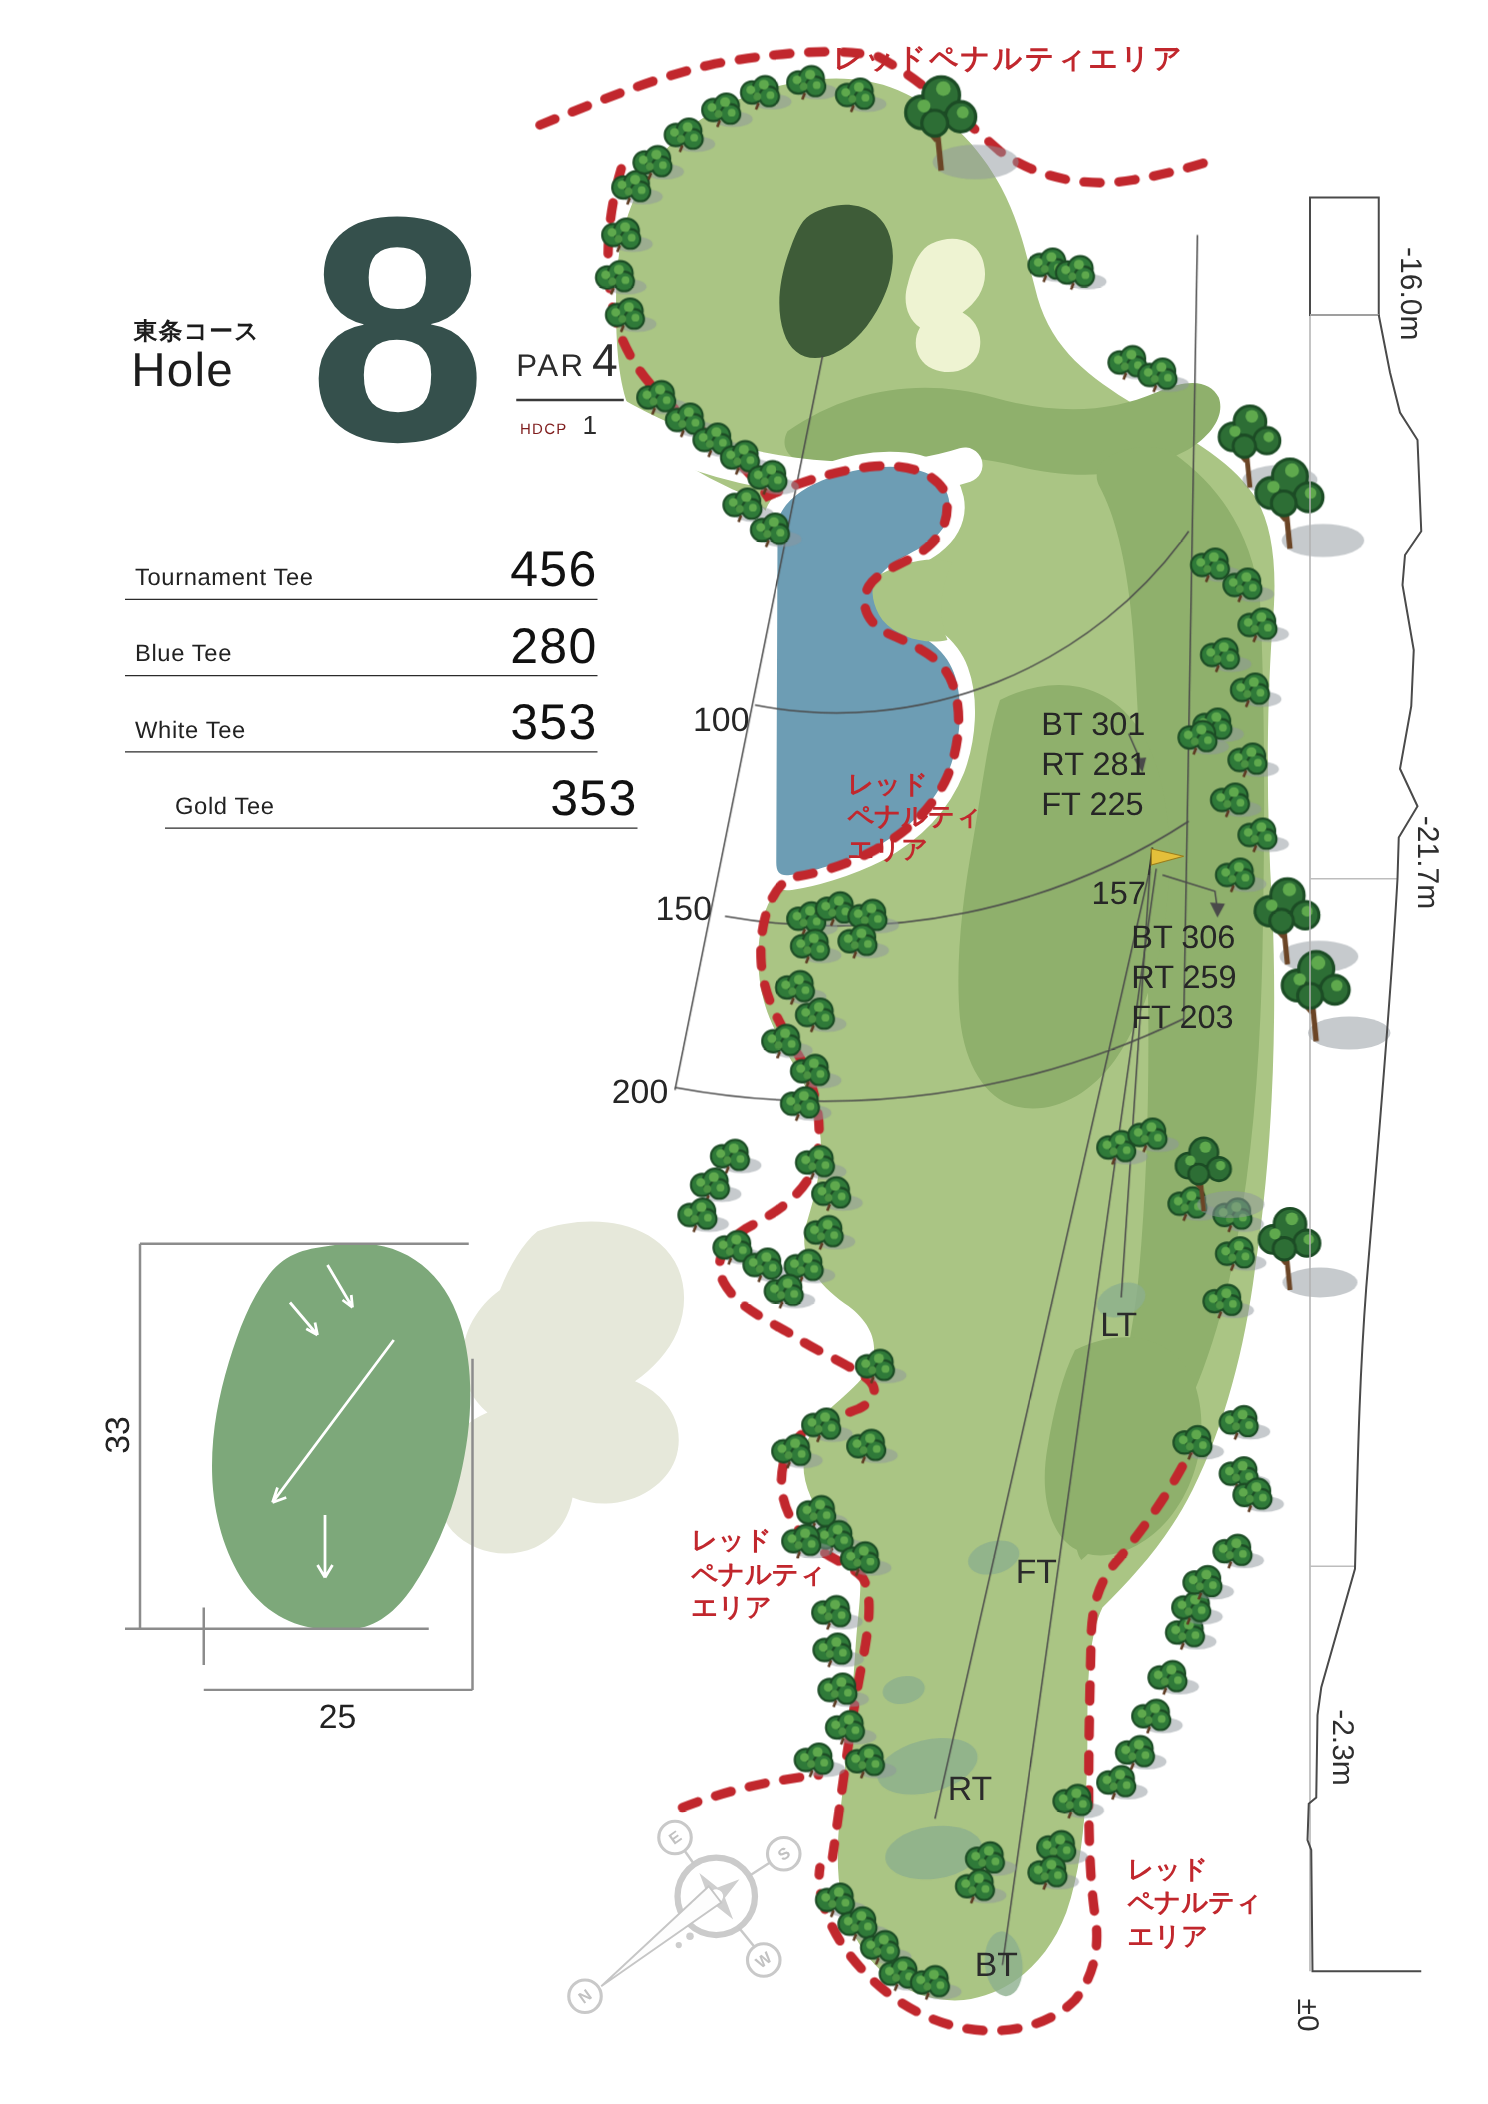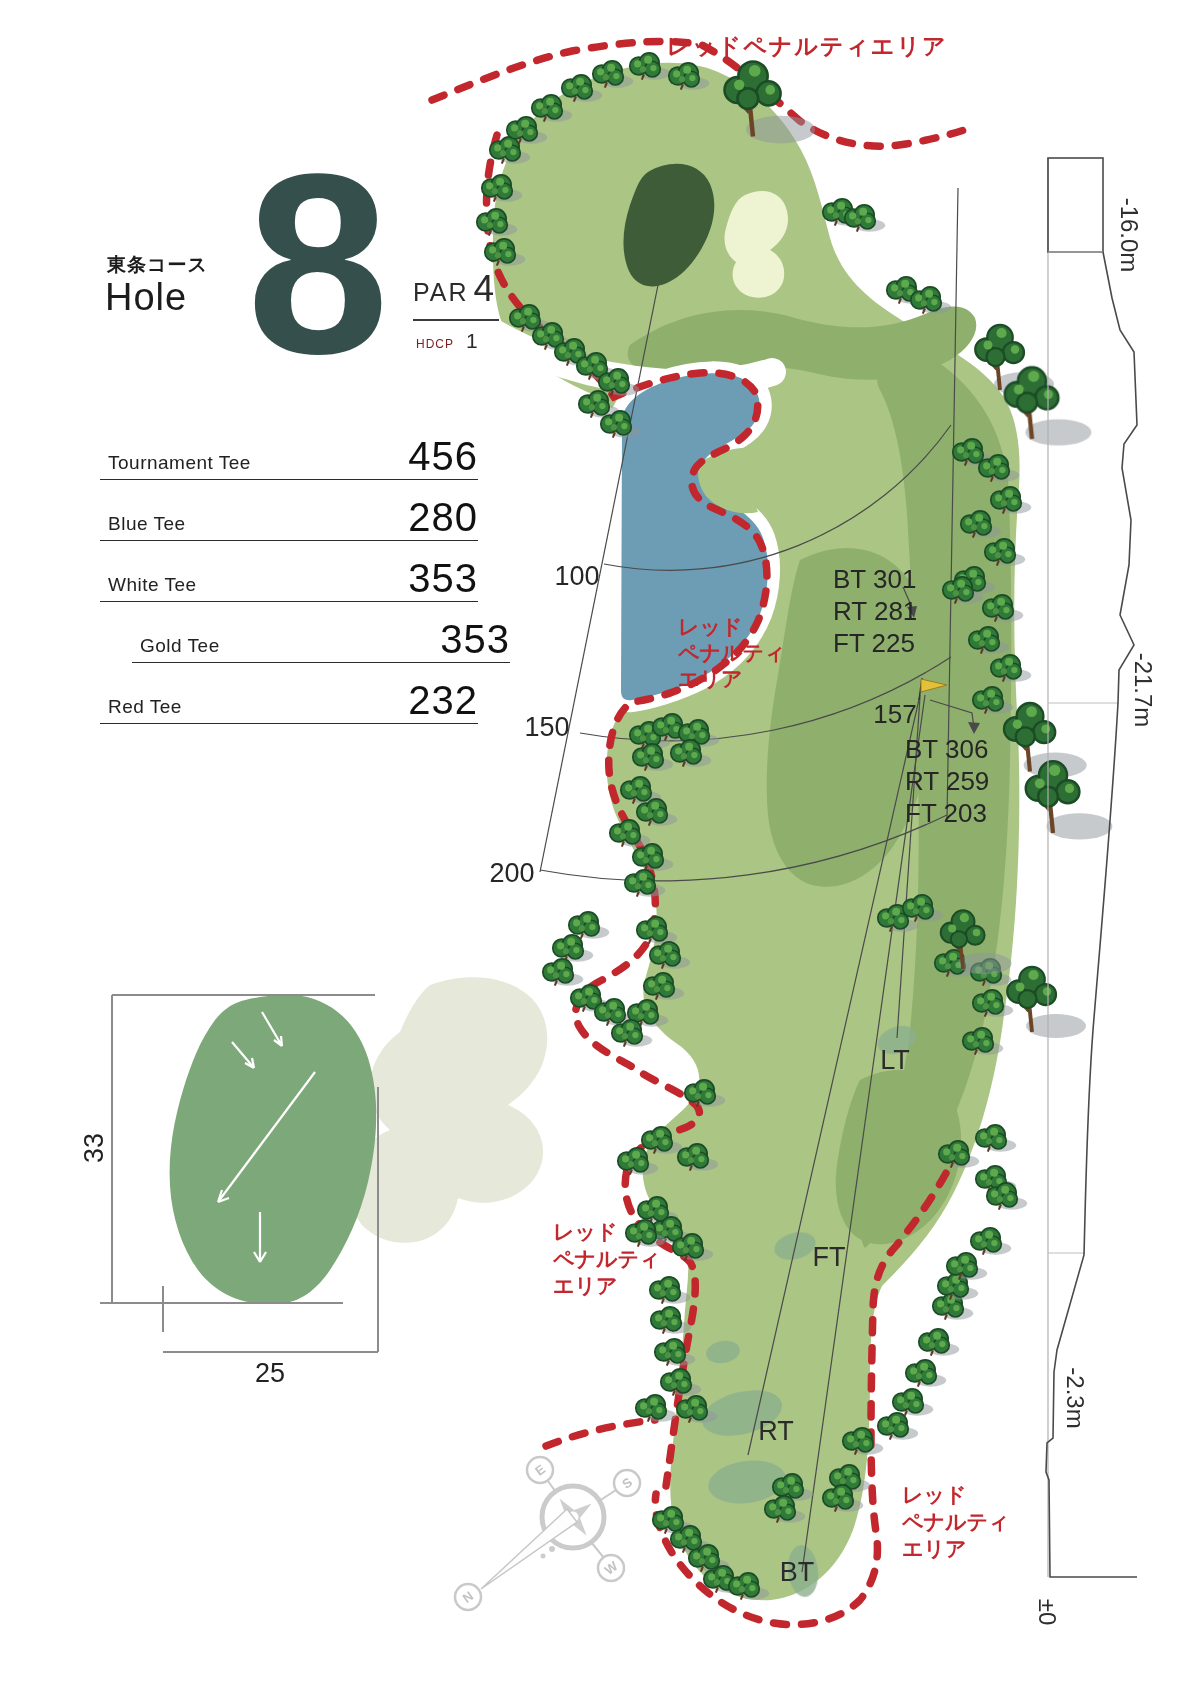--- a/index.html
+++ b/index.html
@@ -386,18 +386,14 @@
   <span class="tee-val">280</span>
 </div>
 <div class="tee-row" style="top:541px;">
   <span class="tee-name">White Tee</span>
   <span class="tee-val">353</span>
 </div>
 <div class="tee-row" style="top:602px;margin-left:32px;">
   <span class="tee-name">Gold Tee</span>
   <span class="tee-val">353</span>
 </div>
-<div class="tee-row" style="top:663px;">
-  <span class="tee-name">Red Tee</span>
-  <span class="tee-val">232</span>
-</div>
 
 </div>
 
 </body></html>

